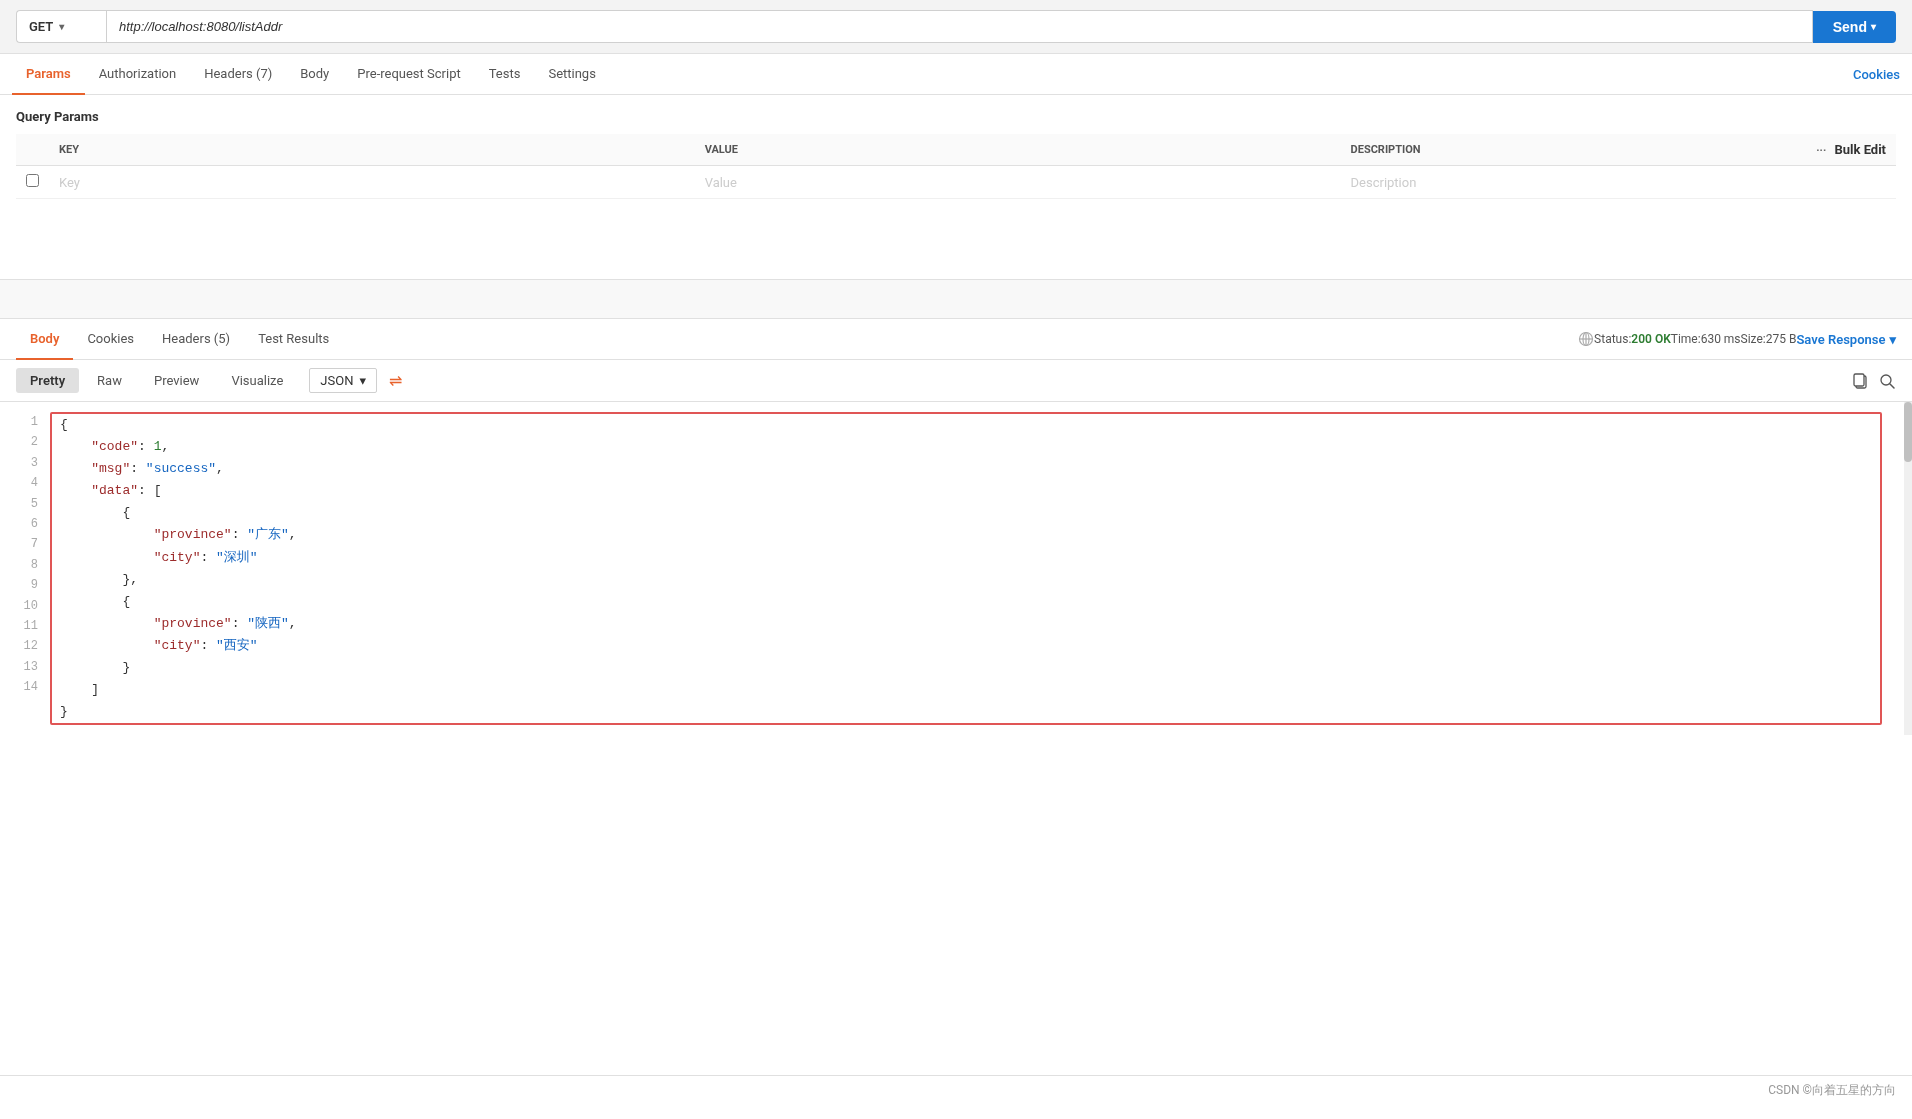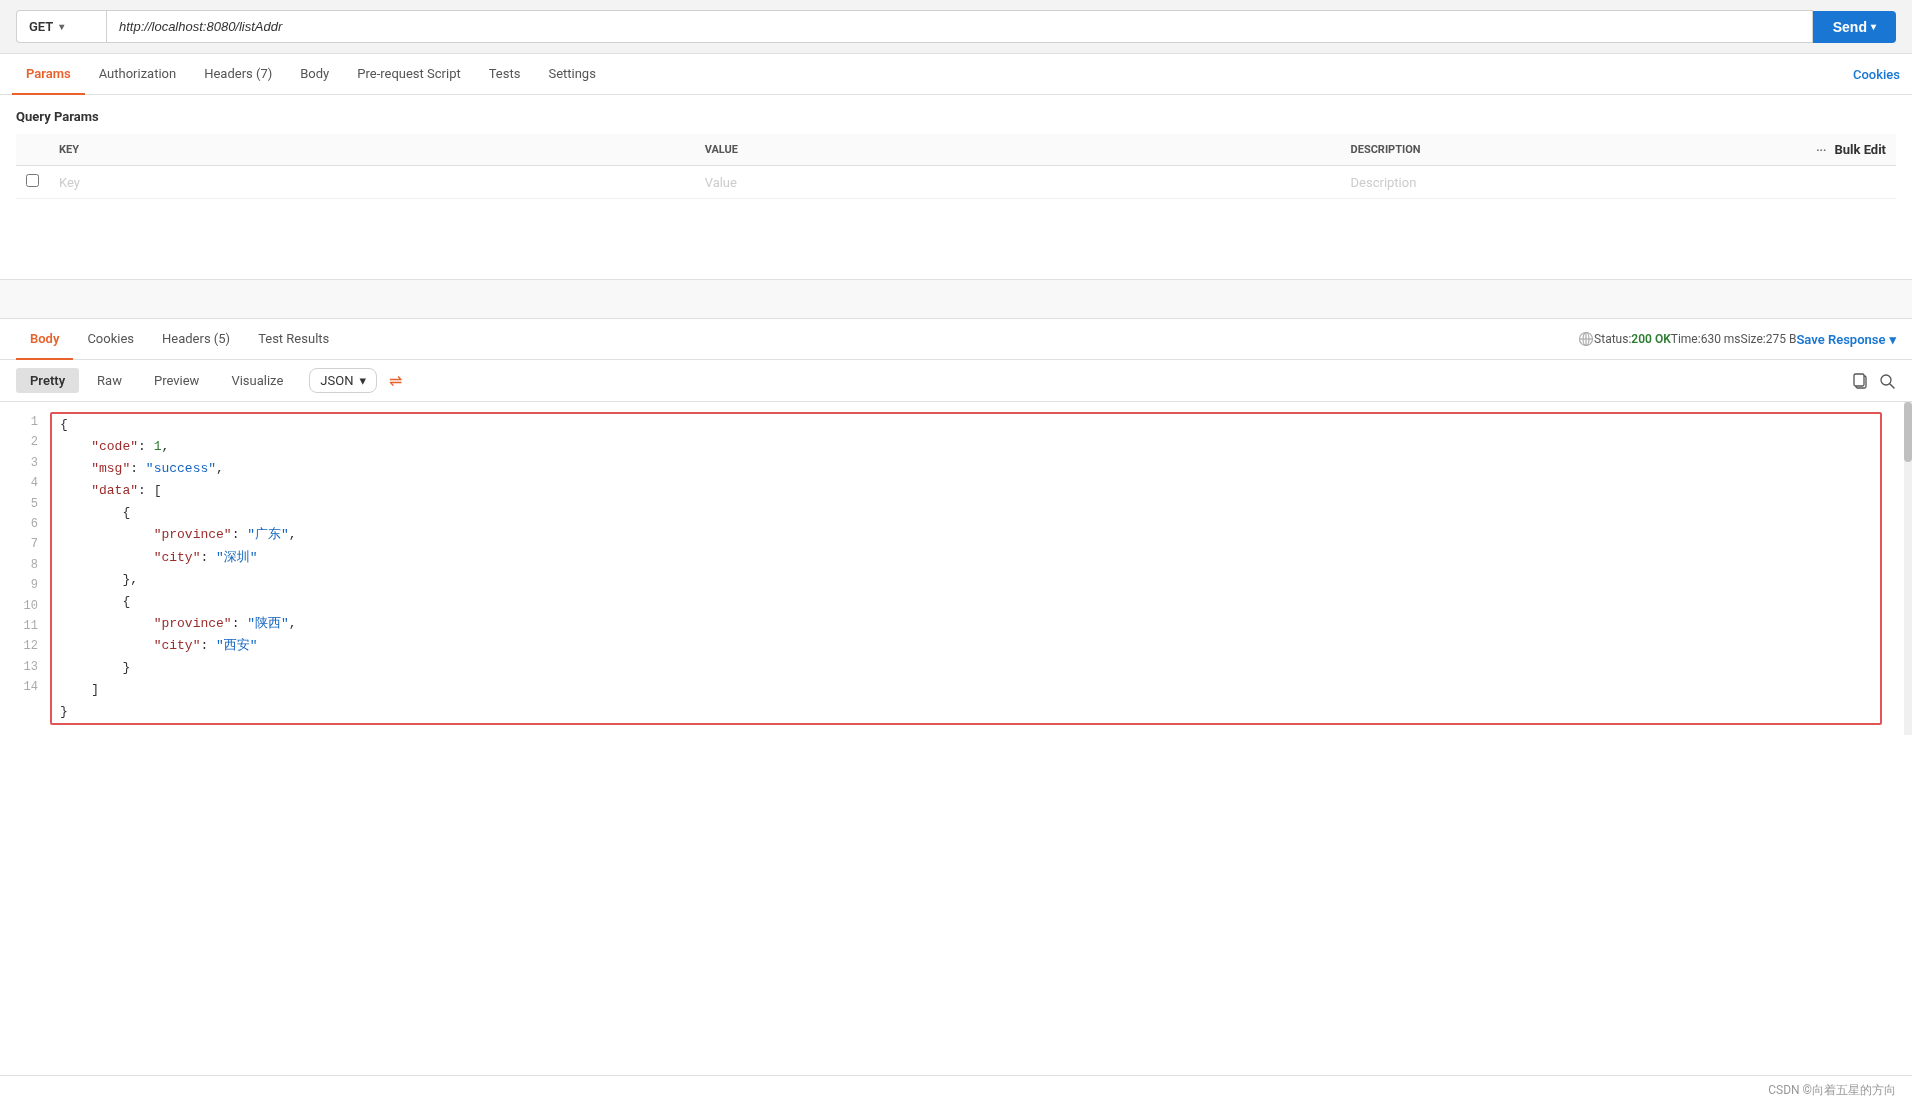--- a/index.html
+++ b/index.html
@@ -217,21 +217,21 @@
     }
     .format-tab.active {
       background: #e0e0e0;
       color: #333;
       font-weight: 600;
     }
     .json-select {
       display: flex;
       align-items: center;
       border: 1px solid #d0d0d0;
-      border-radius: 8px;
+      border-radius: 2px;
       padding: 4px 10px;
       font-size: 13px;
       cursor: pointer;
       color: #333;
       gap: 6px;
       margin-left: 8px;
     }
     .wrap-icon {
       margin-left: 8px;
       cursor: pointer;

